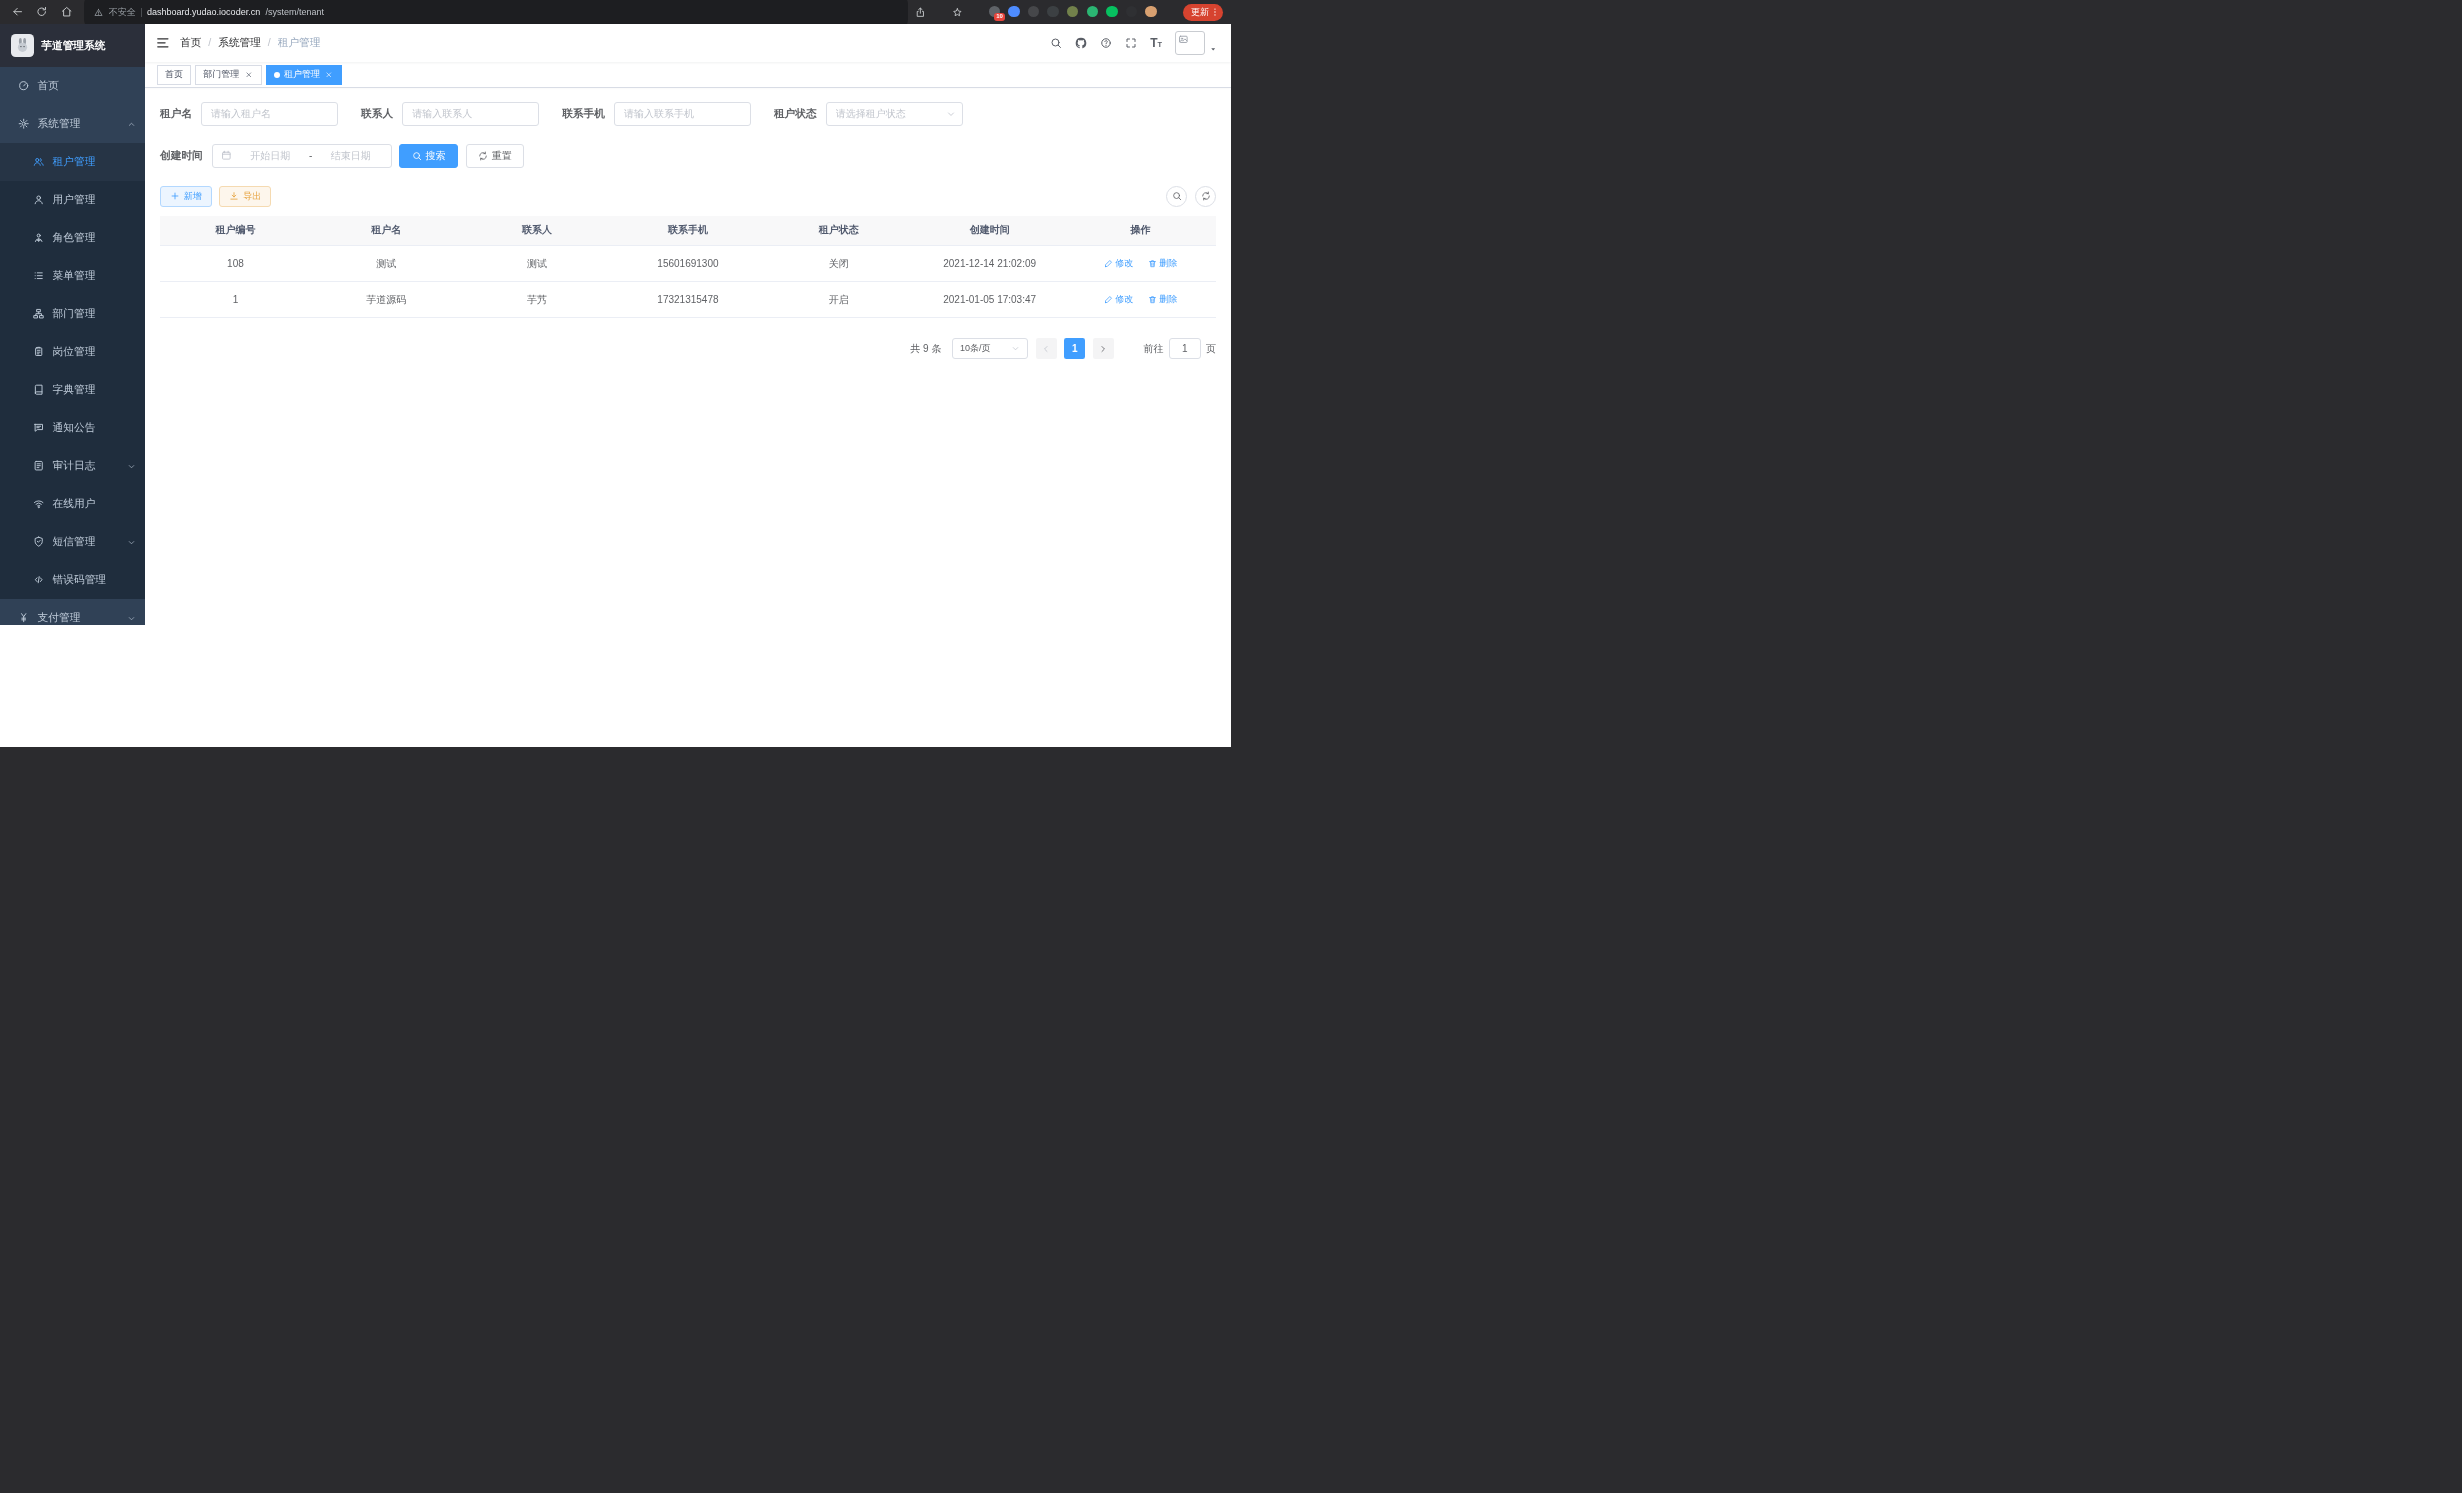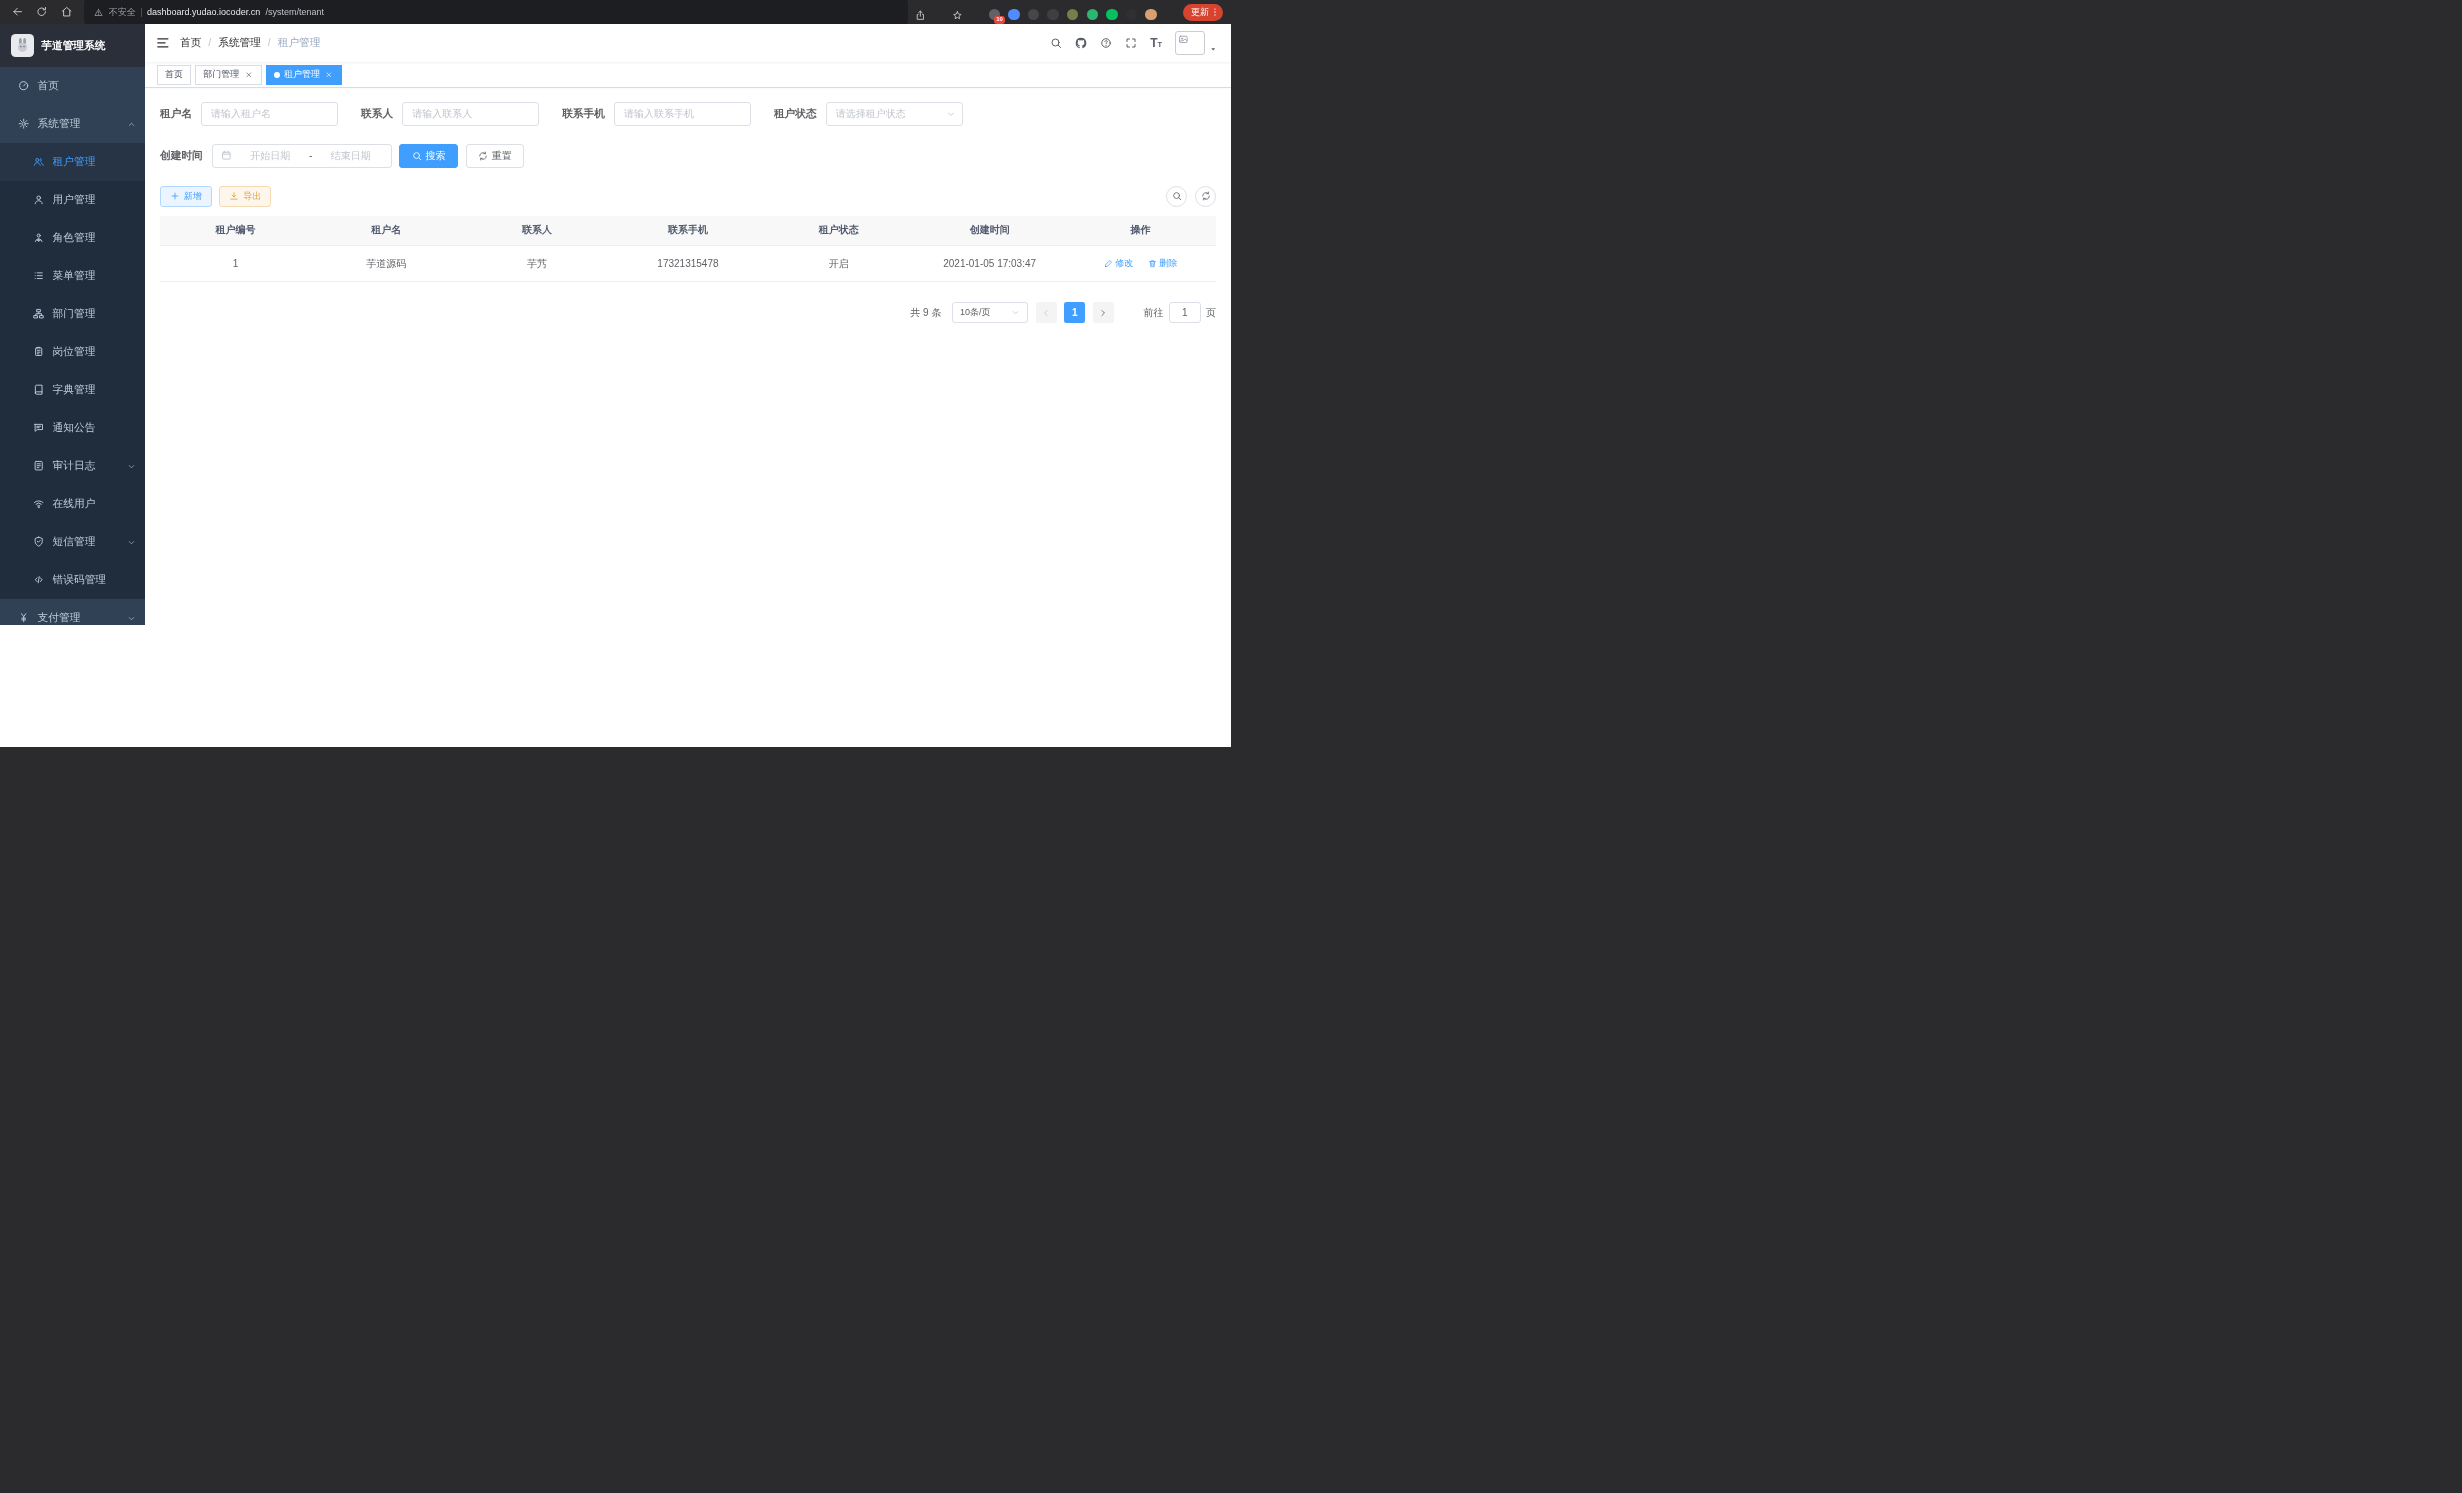--- a/index.html
+++ b/index.html
@@ -15,21 +15,21 @@
   
   .browser { height: 24px; background: #2b2b2e; display: flex; align-items: center; padding: 0 7.6px; color: #c9cccf; }
   .b-btn { width: 20px; height: 20px; border: none; background: transparent; color: #c9cccf; font-size: 11.4px;
            display: flex; align-items: center; justify-content: center; border-radius: 50%; cursor: pointer; margin-right: 4.6px; }
   .omnibox { flex: 1; min-width: 0; height: 34px; background: #1d1e21; border-radius: 9px; display: flex;
              align-items: center; gap: 5.3px; padding: 0 10px; margin: 0 7.6px 0 3px; font-size: 9px; color: #9aa0a6; cursor: text; }
   .omni-warn { font-size: 9px; color: #9aa0a6; }
   .omni-sep { width: 0.8px; height: 9px; background: #4a4d51; }
   .omni-domain { color: #e8eaed; }
   .omni-path { color: #bdc1c6; }
-  .b-right { display: flex; align-items: flex-end; gap: 26px; }
+  .b-right { display: flex; align-items: center; gap: 26px; }
   .b-ic { font-size: 10.7px; color: #c9cccf; cursor: pointer; }
   .ext-dot { position: relative; width: 12px; height: 12px; cursor: pointer; }
   .ext-dot i { display: block; width: 11.4px; height: 11.4px; border-radius: 50%; }
   .ext-badge { position: absolute; bottom: -3px; right: -4.6px; background: #e8453c; color: #fff; font-size: 6px;
                line-height: 7.6px; padding: 0 2.3px; border-radius: 3px; font-weight: 700; }
   .update-pill { display: flex; align-items: center; gap: 1.5px; height: 17px; padding: 0 3px 0 7.6px; border-radius: 9px;
                  background: var(--update-pill, #d6432f); color: #fff; font-size: 9px; cursor: pointer; }
   .update-pill .ic { font-size: 10px; color: #fff; }
 
   
@@ -685,20 +685,46 @@
               <th>租户名</th>
               <th>联系人</th>
               <th>联系手机</th>
               <th>租户状态</th>
               <th>创建时间</th>
               <th>操作</th>
             </tr>
         </thead>
         <tbody>
 
+            <tr>
+              <td>108</td>
+              <td>测试</td>
+              <td>测试</td>
+              <td>15601691300</td>
+              <td>关闭</td>
+              <td>2021-12-14 21:02:09</td>
+              <td>
+                <a class="op">
+                  <span class="ic">
+                    <svg viewBox="0 0 24 24" width="1em" height="1em" fill="none" stroke="currentColor" stroke-width="2" stroke-linecap="round" stroke-linejoin="round">
+                      <path d="M4 20h4.5L20 8.5 15.5 4 4 15.5V20z"></path>
+                    </svg>
+                  </span>
+                  <span>修改</span>
+                </a>
+                <a class="op">
+                  <span class="ic">
+                    <svg viewBox="0 0 24 24" width="1em" height="1em" fill="none" stroke="currentColor" stroke-width="2" stroke-linecap="round" stroke-linejoin="round">
+                      <path d="M4 7h16M9.5 7V4.5h5V7M6.5 7l1 13.5h9l1-13.5M10 11v6M14 11v6"></path>
+                    </svg>
+                  </span>
+                  <span>删除</span>
+                </a>
+              </td>
+            </tr>
 
 
             <tr>
               <td>1</td>
               <td>芋道源码</td>
               <td>芋艿</td>
               <td>17321315478</td>
               <td>开启</td>
               <td>2021-01-05 17:03:47</td>
               <td>

